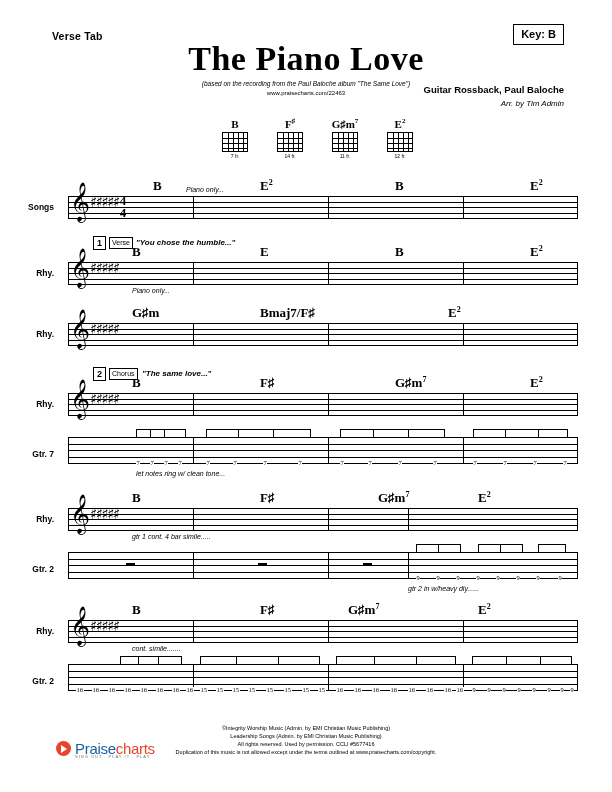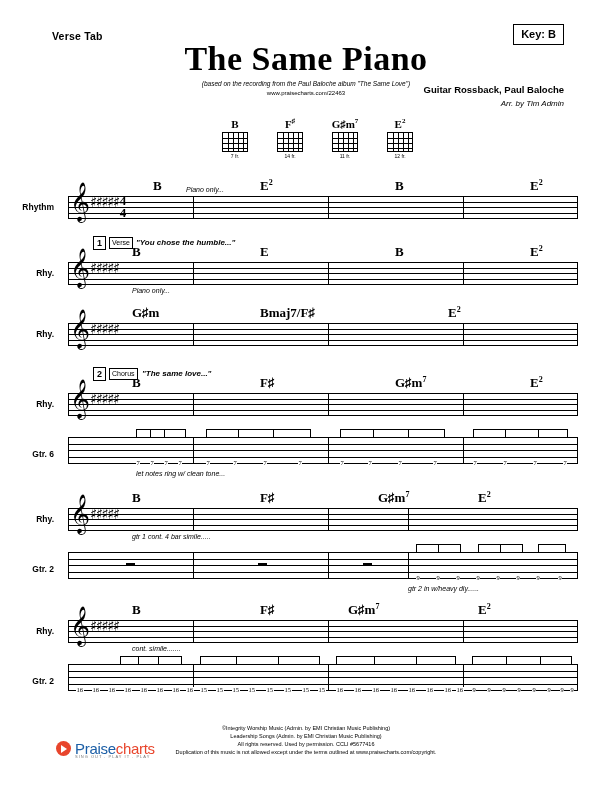--- a/index.html
+++ b/index.html
@@ -296,21 +296,21 @@
     letter-spacing: 1px;
   }
 </style>
 </head>
 <body>
 
 <div class="page">
 
   <div class="hdr-label">Verse Tab</div>
   <div class="key-box">Key: B</div>
-  <div class="title">The Same Piano</div>
+  <div class="title">The Piano Love</div>
   <div class="subtitle">(based on the recording from the Paul Baloche album "The Same Love")</div>
   <div class="site">www.praisecharts.com/22463</div>
   <div class="writers">Guitar Rossback, Paul Baloche</div>
   <div class="arranger">Arr. by Tim Admin</div>
 
   <div class="diagrams">
     <div class="diagram" style="left:0px;">
       <div class="dname"><span>B</span><sup></sup></div>
       <div class="grid">
         <div class="v" style="left:5px;"></div>
@@ -358,21 +358,21 @@
           <div class="v" style="left:20px;"></div>
         <div class="h" style="top:5px;"></div>
           <div class="h" style="top:10px;"></div>
           <div class="h" style="top:15px;"></div>
       </div>
       <div class="fret-label">12 fr.</div>
     </div>
   </div>
 
   <div class="system" style="left:68px; top:188px; width:510px; height:50px;">
-    <div class="staff-label" style="left:-58px; top:14px;">Rhythm</div>
+    <div class="staff-label" style="left:-58px; top:14px;">Songs</div>
     <div class="staff" style="top:8px; height:22px;">
       <div class="line" style="top:0px;"></div>
         <div class="line" style="top:5.5px;"></div>
       <div class="line" style="top:11px;"></div>
         <div class="line" style="top:16.5px;"></div>
       <div class="line" style="top:22px;"></div>
       <div class="barline" style="left:0px; top:0; height:22px;"></div>
       <div class="barline" style="left:125px; top:0; height:22px;"></div>
       <div class="barline" style="left:260px; top:0; height:22px;"></div>
       <div class="barline" style="left:395px; top:0; height:22px;"></div>
@@ -453,21 +453,21 @@
       <div class="barline" style="left:395px; top:0; height:22px;"></div>
       <div class="barline" style="left:509px; top:0; height:22px;"></div>
     </div>
     <div class="clef" style="left:2px; top:-4px;">𝄞</div>
     <div class="keysig" style="left:22px; top:5px;">♯♯♯♯♯</div>
     <div class="chord" style="left:64px; top:-10px;"><span>B</span></div>
     <div class="chord" style="left:192px; top:-10px;"><span>F♯</span></div>
     <div class="chord" style="left:327px; top:-10px;">G♯m<sup>7</sup></div>
     <div class="chord" style="left:462px; top:-10px;">E<sup>2</sup></div>
 
-    <div class="staff-label" style="left:-58px; top:64px;">Gtr. 6</div>
+    <div class="staff-label" style="left:-58px; top:64px;">Gtr. 7</div>
     <div class="tabstaff" style="top:52px; height:26px;">
       <div class="line" style="top:0px;"></div>
         <div class="line" style="top:6.5px;"></div>
       <div class="line" style="top:13px;"></div>
         <div class="line" style="top:19.5px;"></div>
       <div class="line" style="top:26px;"></div>
       <div class="barline" style="left:0px; top:0; height:26px;"></div>
       <div class="barline" style="left:125px; top:0; height:26px;"></div>
       <div class="barline" style="left:260px; top:0; height:26px;"></div>
       <div class="barline" style="left:395px; top:0; height:26px;"></div>

